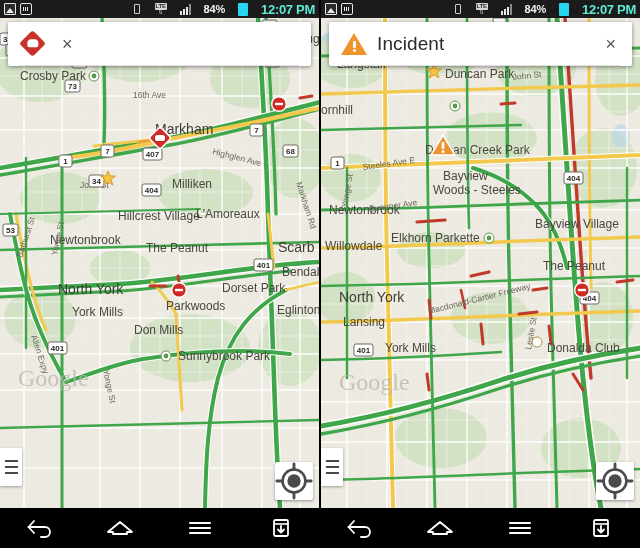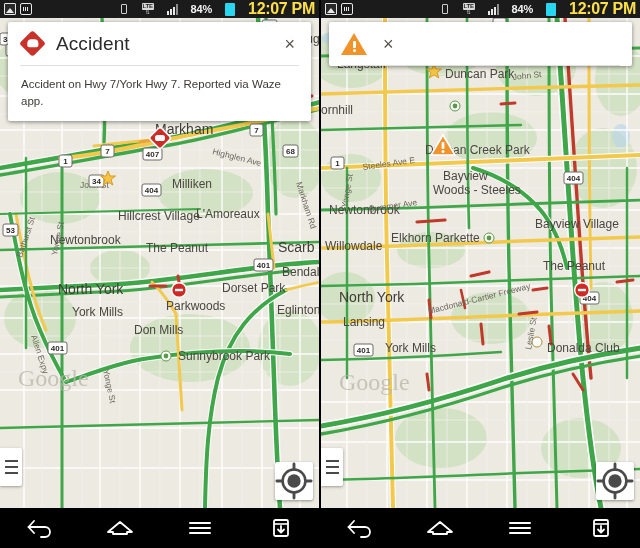--- a/index.html
+++ b/index.html
@@ -28,21 +28,21 @@
   .lte-wrap{display:flex;flex-direction:column;align-items:center;}
   .lte-ar{color:#cfcfcf;font-size:5px;line-height:5px;}
   .bars{display:flex;align-items:flex-end;gap:1px;height:11px;}
   .bars i{display:block;width:2px;background:#e8e8e8;}
   .bars i:nth-child(1){height:4px;}
   .bars i:nth-child(2){height:6px;}
   .bars i:nth-child(3){height:8px;}
   .bars i:nth-child(4){height:11px;background:#8d8d8d;}
   .sb-txt{color:#f2f2f2;font-size:11px;font-weight:bold;letter-spacing:-0.2px;}
   .batt{width:10px;height:13px;background:#29d6f0;border-radius:1px;}
-  .clock{color:#fde047;font-size:16px;font-weight:bold;letter-spacing:-0.3px;}
+  .clock{color:#5eead4;font-size:13px;font-weight:bold;letter-spacing:-0.3px;}
 
   
   .map{position:absolute;top:18px;left:0;right:0;bottom:0;overflow:hidden;background:#eceae2;}
   .map svg{display:block;width:320px;height:490px;}
   .mlabel{font-family:"Liberation Sans",sans-serif;fill:#5a564e;}
   .mplace{font-size:12px;fill:#4a4640;}
   .mplace-b{font-size:14px;fill:#3f3b35;}
   .mstreet{font-size:8.5px;fill:#6b665d;}
   .watermark{font-size:24px;fill:#b9b5ab;opacity:.75;font-family:"Liberation Serif",serif;}
 
@@ -372,25 +372,23 @@
           <path d="M12 1.2v3.4M12 19.4v3.4M1.2 12h3.4M19.4 12h3.4" stroke="#4a4a4a" stroke-width="1.8" stroke-linecap="round"></path>
         </svg>
       </div>
     </div>
 
     <div class="card">
       <div class="card-head">
         <div class="card-ico">
           <div class="diamond"></div>
         </div>
-        <div class="card-title">Accident</div>
         <div class="card-x">×</div>
       </div>
       <div class="card-div"></div>
-      <div class="card-body">Accident on Hwy 7/York Hwy 7. Reported via Waze app.</div>
     </div>
   </div>
 
   <div class="phone right">
 
     <div class="statusbar">
       <div class="sb-left">
         <div class="sb-ico photo"></div>
         <div class="sb-ico msg"></div>
       </div>
@@ -627,20 +625,21 @@
         </svg>
       </div>
     </div>
 
     <div class="card">
       <div class="card-head">
         <div class="card-ico">
           <div class="tri"></div>
             <div class="tri-bang"></div>
         </div>
+        <div class="card-title">Incident</div>
         <div class="card-x">×</div>
       </div>
       <div class="card-div"></div>
     </div>
   </div>
 </div>
 
 <div class="navbar">
   <div class="navhalf">
     <div class="navbtn">

